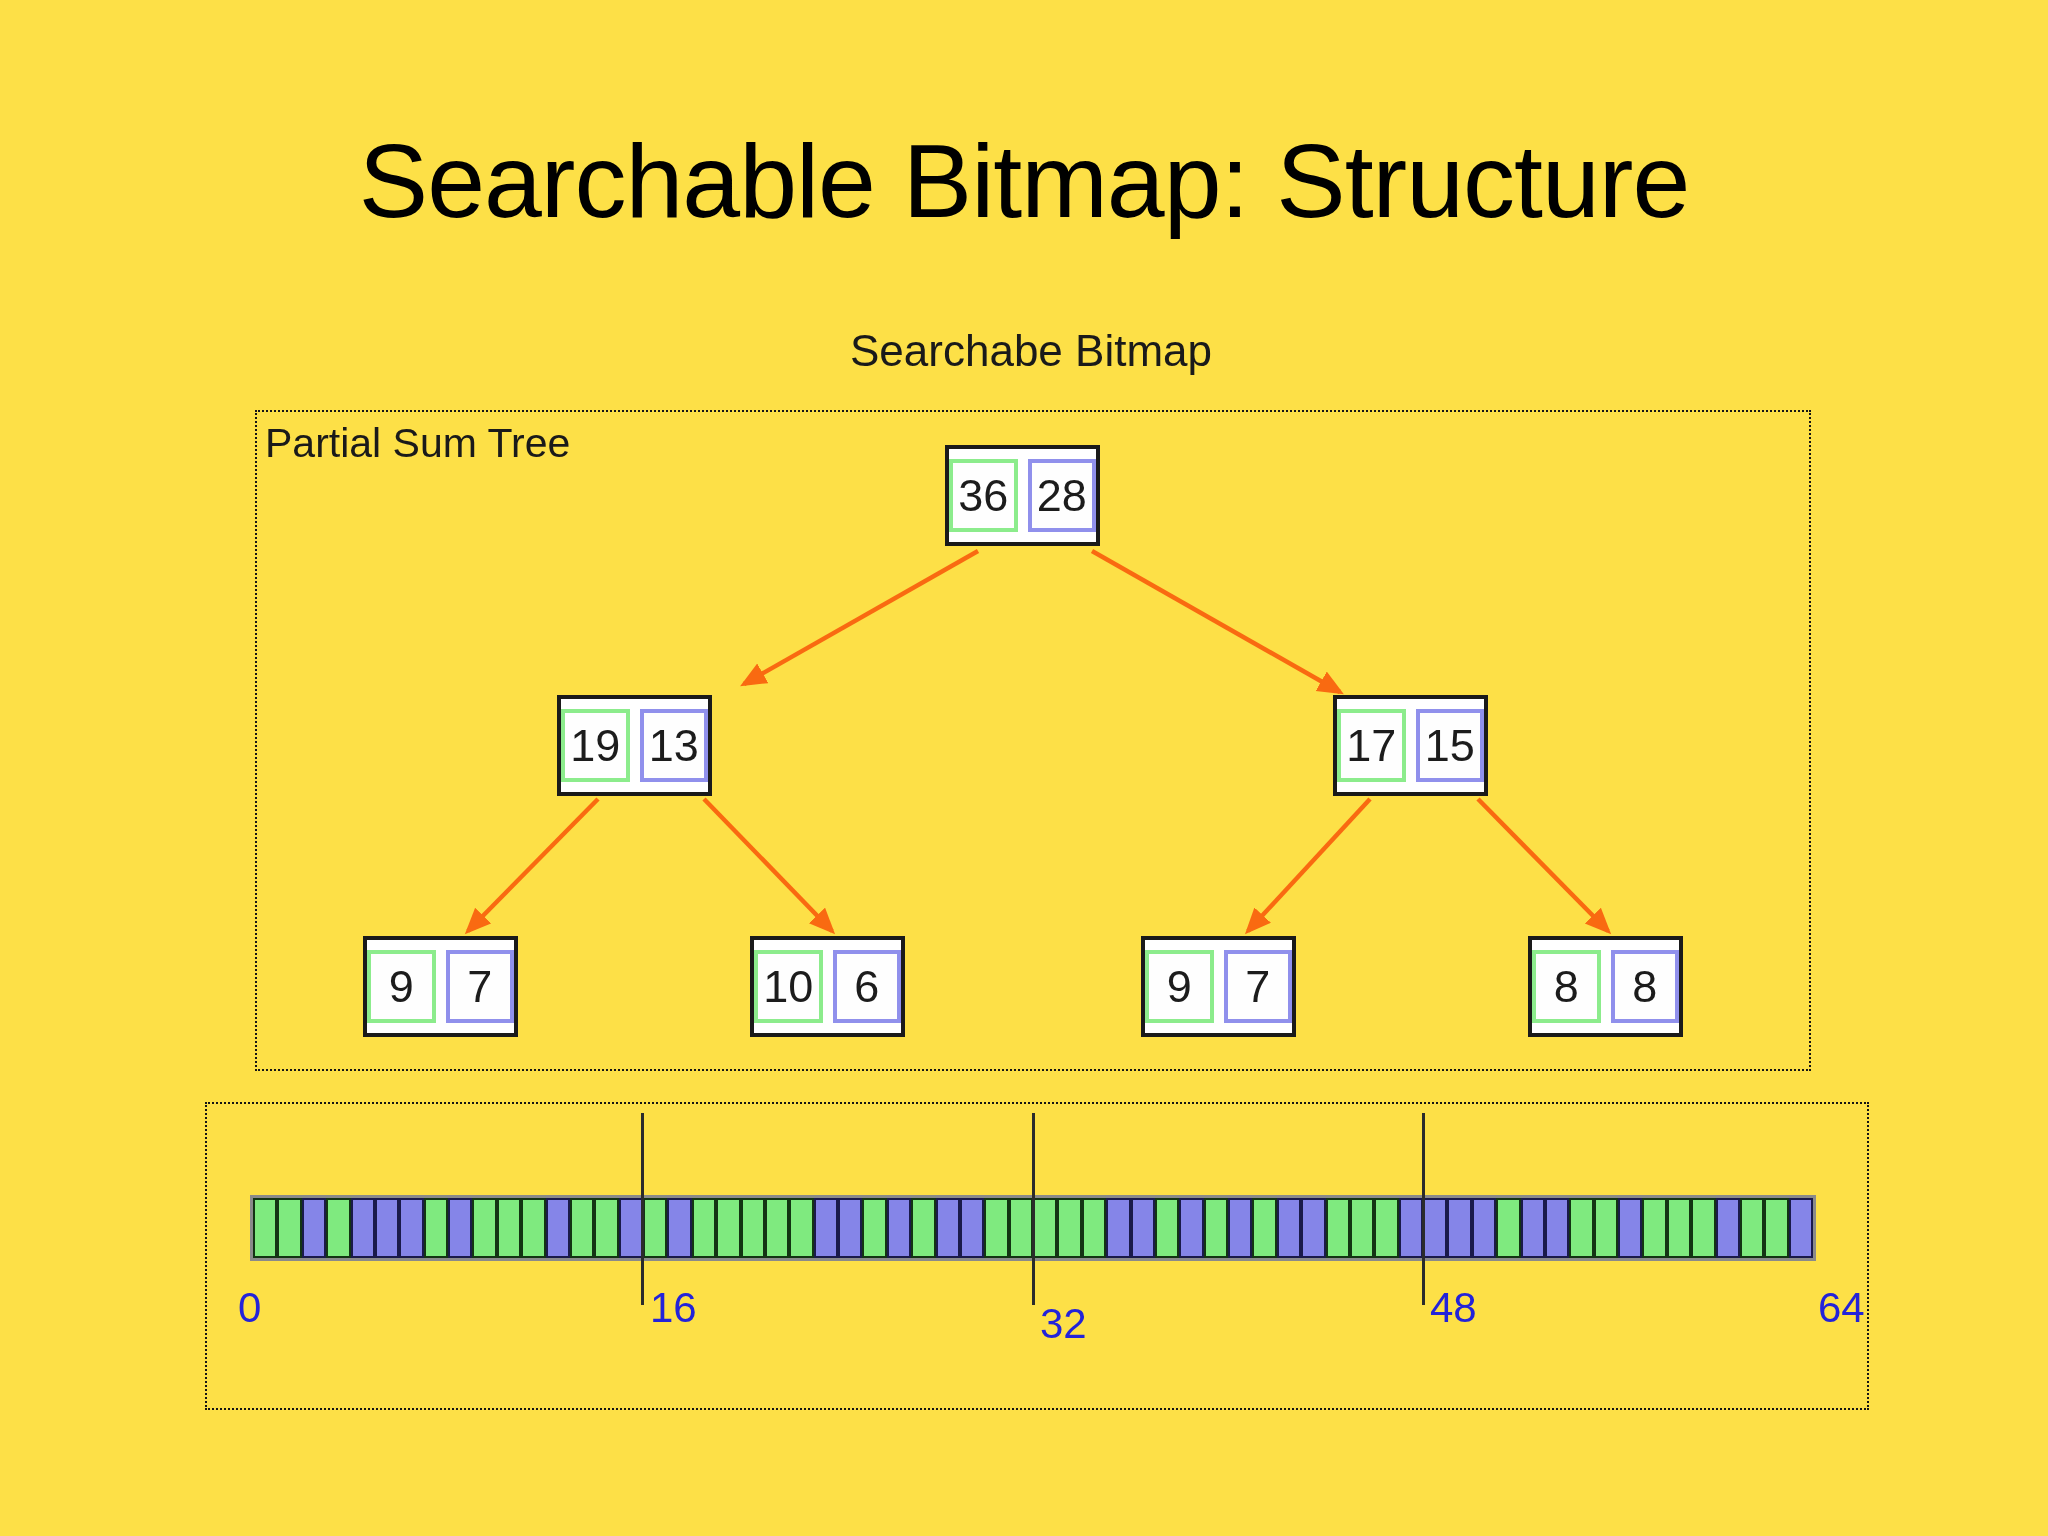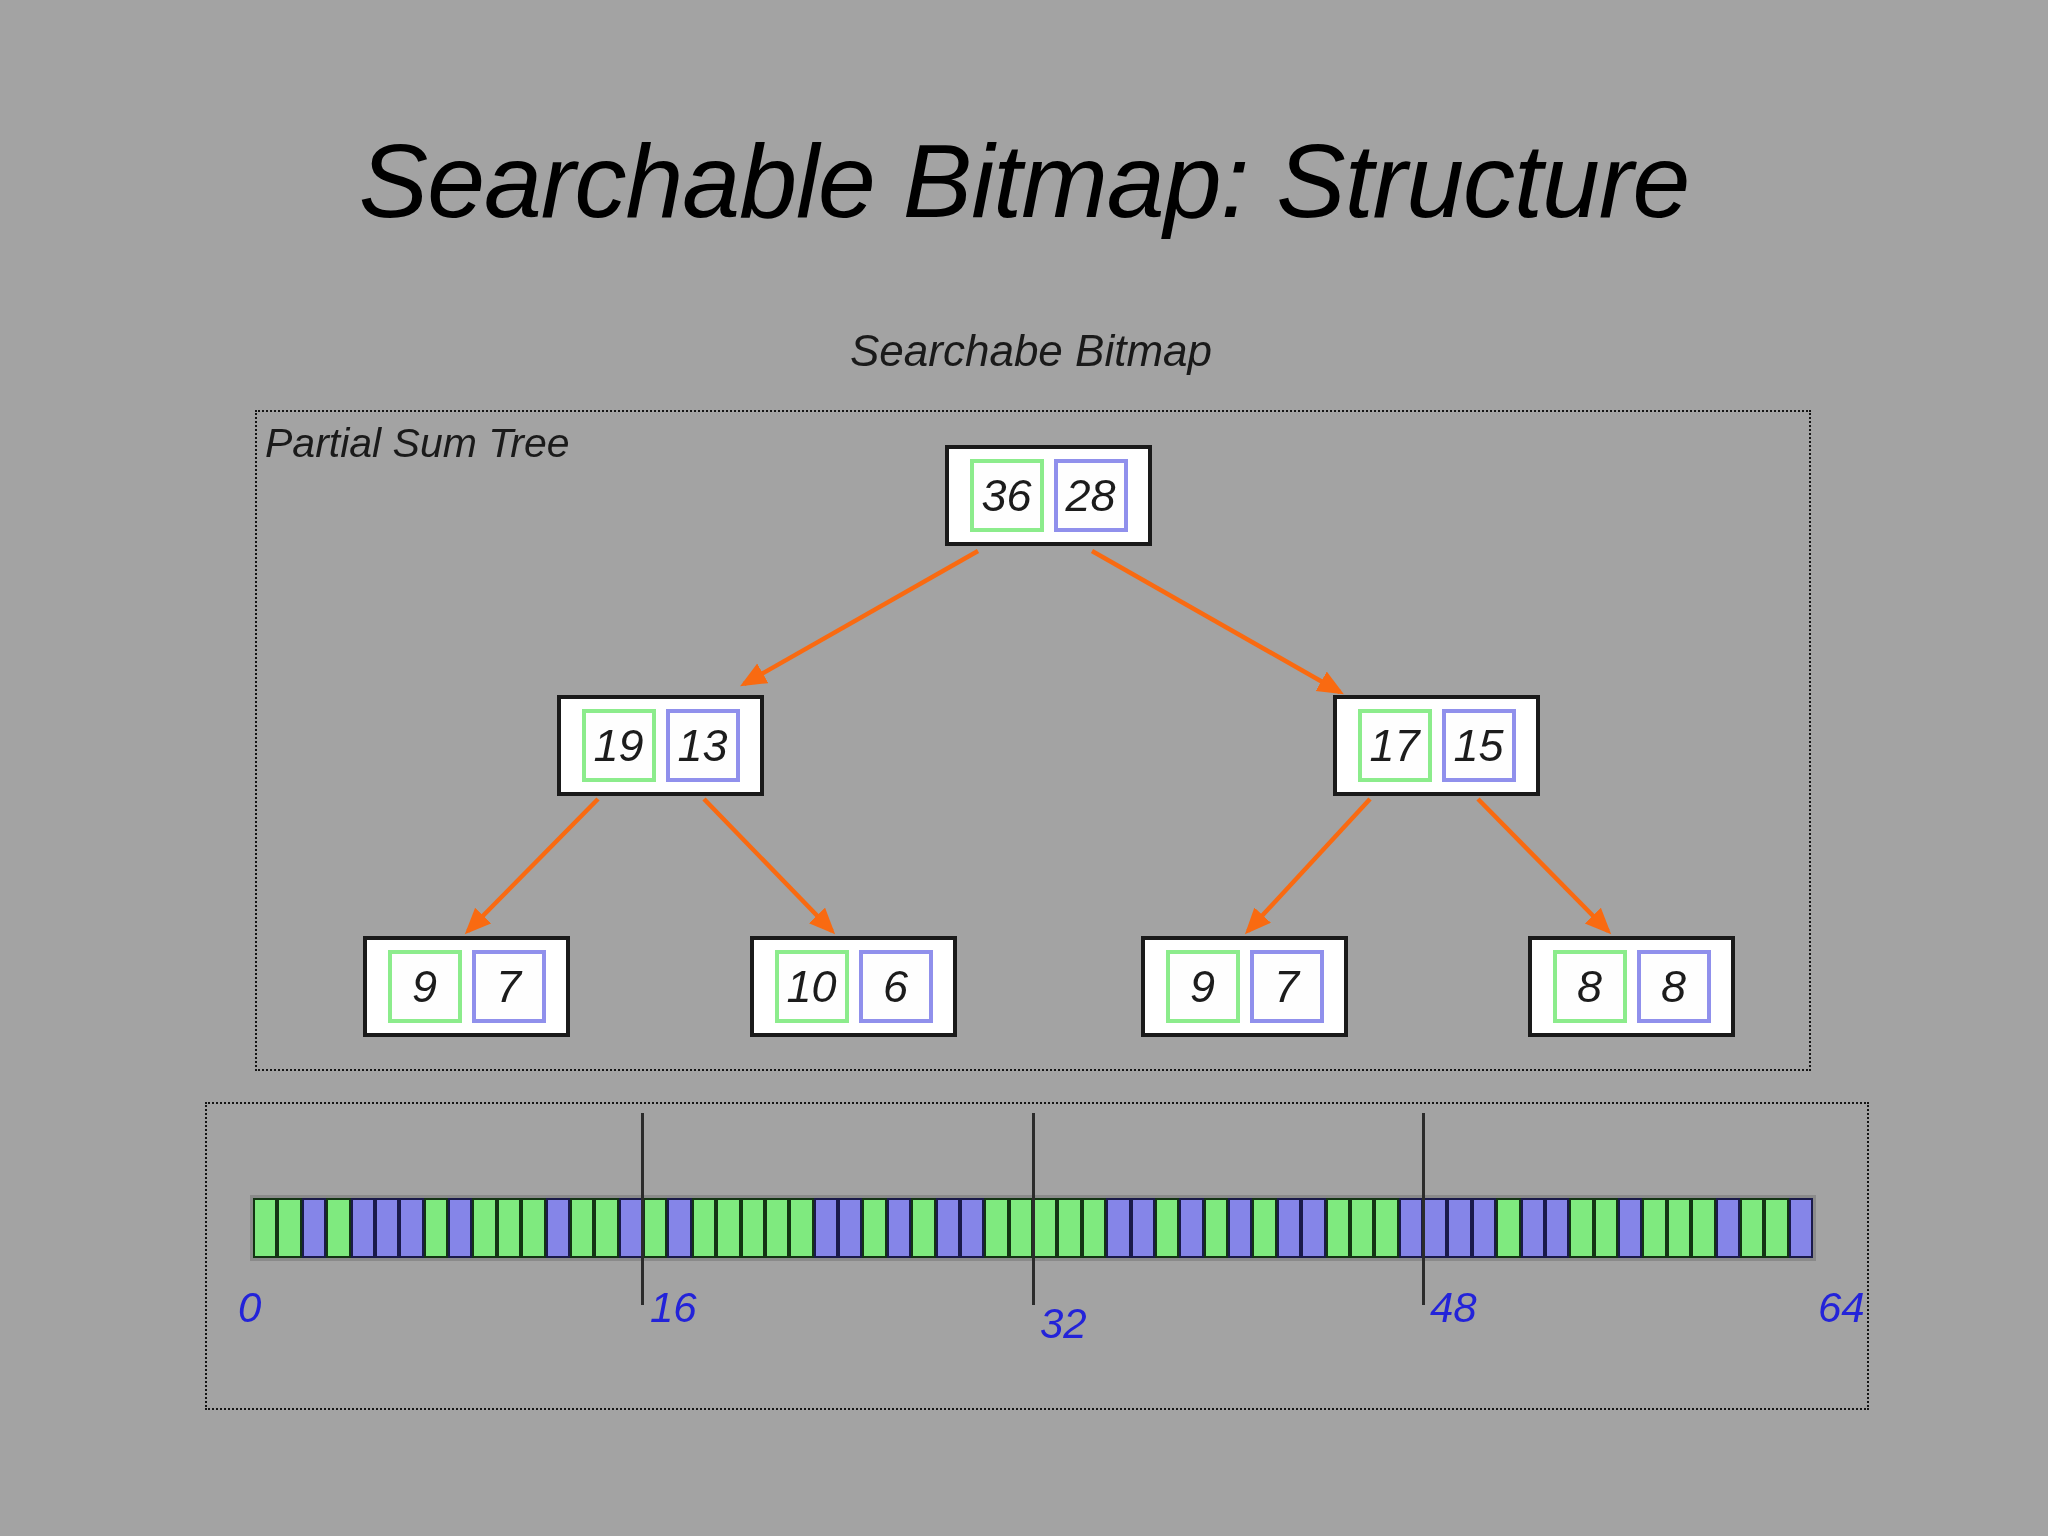--- a/index.html
+++ b/index.html
@@ -1,38 +1,38 @@
 <!DOCTYPE html>
 <html><head>
 <meta charset="utf-8">
 <style>
   html,body{margin:0;padding:0;background:#fff;}
   .page{
-    position:relative;width:2048px;height:1536px;background:#a3a3a3;
-    font-family:"Liberation Sans",sans-serif;overflow:hidden;font-style:italic;
+    position:relative;width:2048px;height:1536px;background:#fde047;
+    font-family:"Liberation Sans",sans-serif;overflow:hidden;
     --node-green:#8CEC8C;--node-blue:#9090EC;--bar-green:#7FEA7F;--bar-blue:#8585E8;
     --arrow:#F96A11;--tick-blue:#2323D9;
   }
   .title{
     position:absolute;left:0;top:122px;width:100%;text-align:center;
     font-size:104px;color:#000;letter-spacing:-1px;white-space:nowrap;
   }
   .subtitle{
     position:absolute;left:255px;top:326px;width:1552px;text-align:center;
     font-size:44px;color:#1a1a1a;
   }
   .dashed-box{position:absolute;border:2px dotted #151515;background:transparent;}
   .tree-box{left:255px;top:410px;width:1552px;height:657px;}
   .bitmap-box{left:205px;top:1102px;width:1660px;height:304px;}
   .box-label{
     position:absolute;left:8px;top:8px;font-size:41px;color:#1a1a1a;white-space:nowrap;
   }
   
   .node{
-    position:absolute;width:207px;height:101px;background:#fff;border:4px solid #1a1a1a;
+    position:absolute;width:155px;height:101px;background:#fff;border:4px solid #1a1a1a;
     box-sizing:border-box;display:flex;align-items:center;justify-content:center;gap:10px;
   }
   .vcell{
     width:74px;height:73px;box-sizing:border-box;border:4px solid var(--node-green);
     display:flex;align-items:center;justify-content:center;
     font-size:45px;color:#1c1c1c;background:#fefefe;
   }
   .vcell.blue{border-color:var(--node-blue);}
   .arrows{position:absolute;left:0;top:0;pointer-events:none;}
   .arrows line{stroke:var(--arrow);stroke-width:4.5;}

